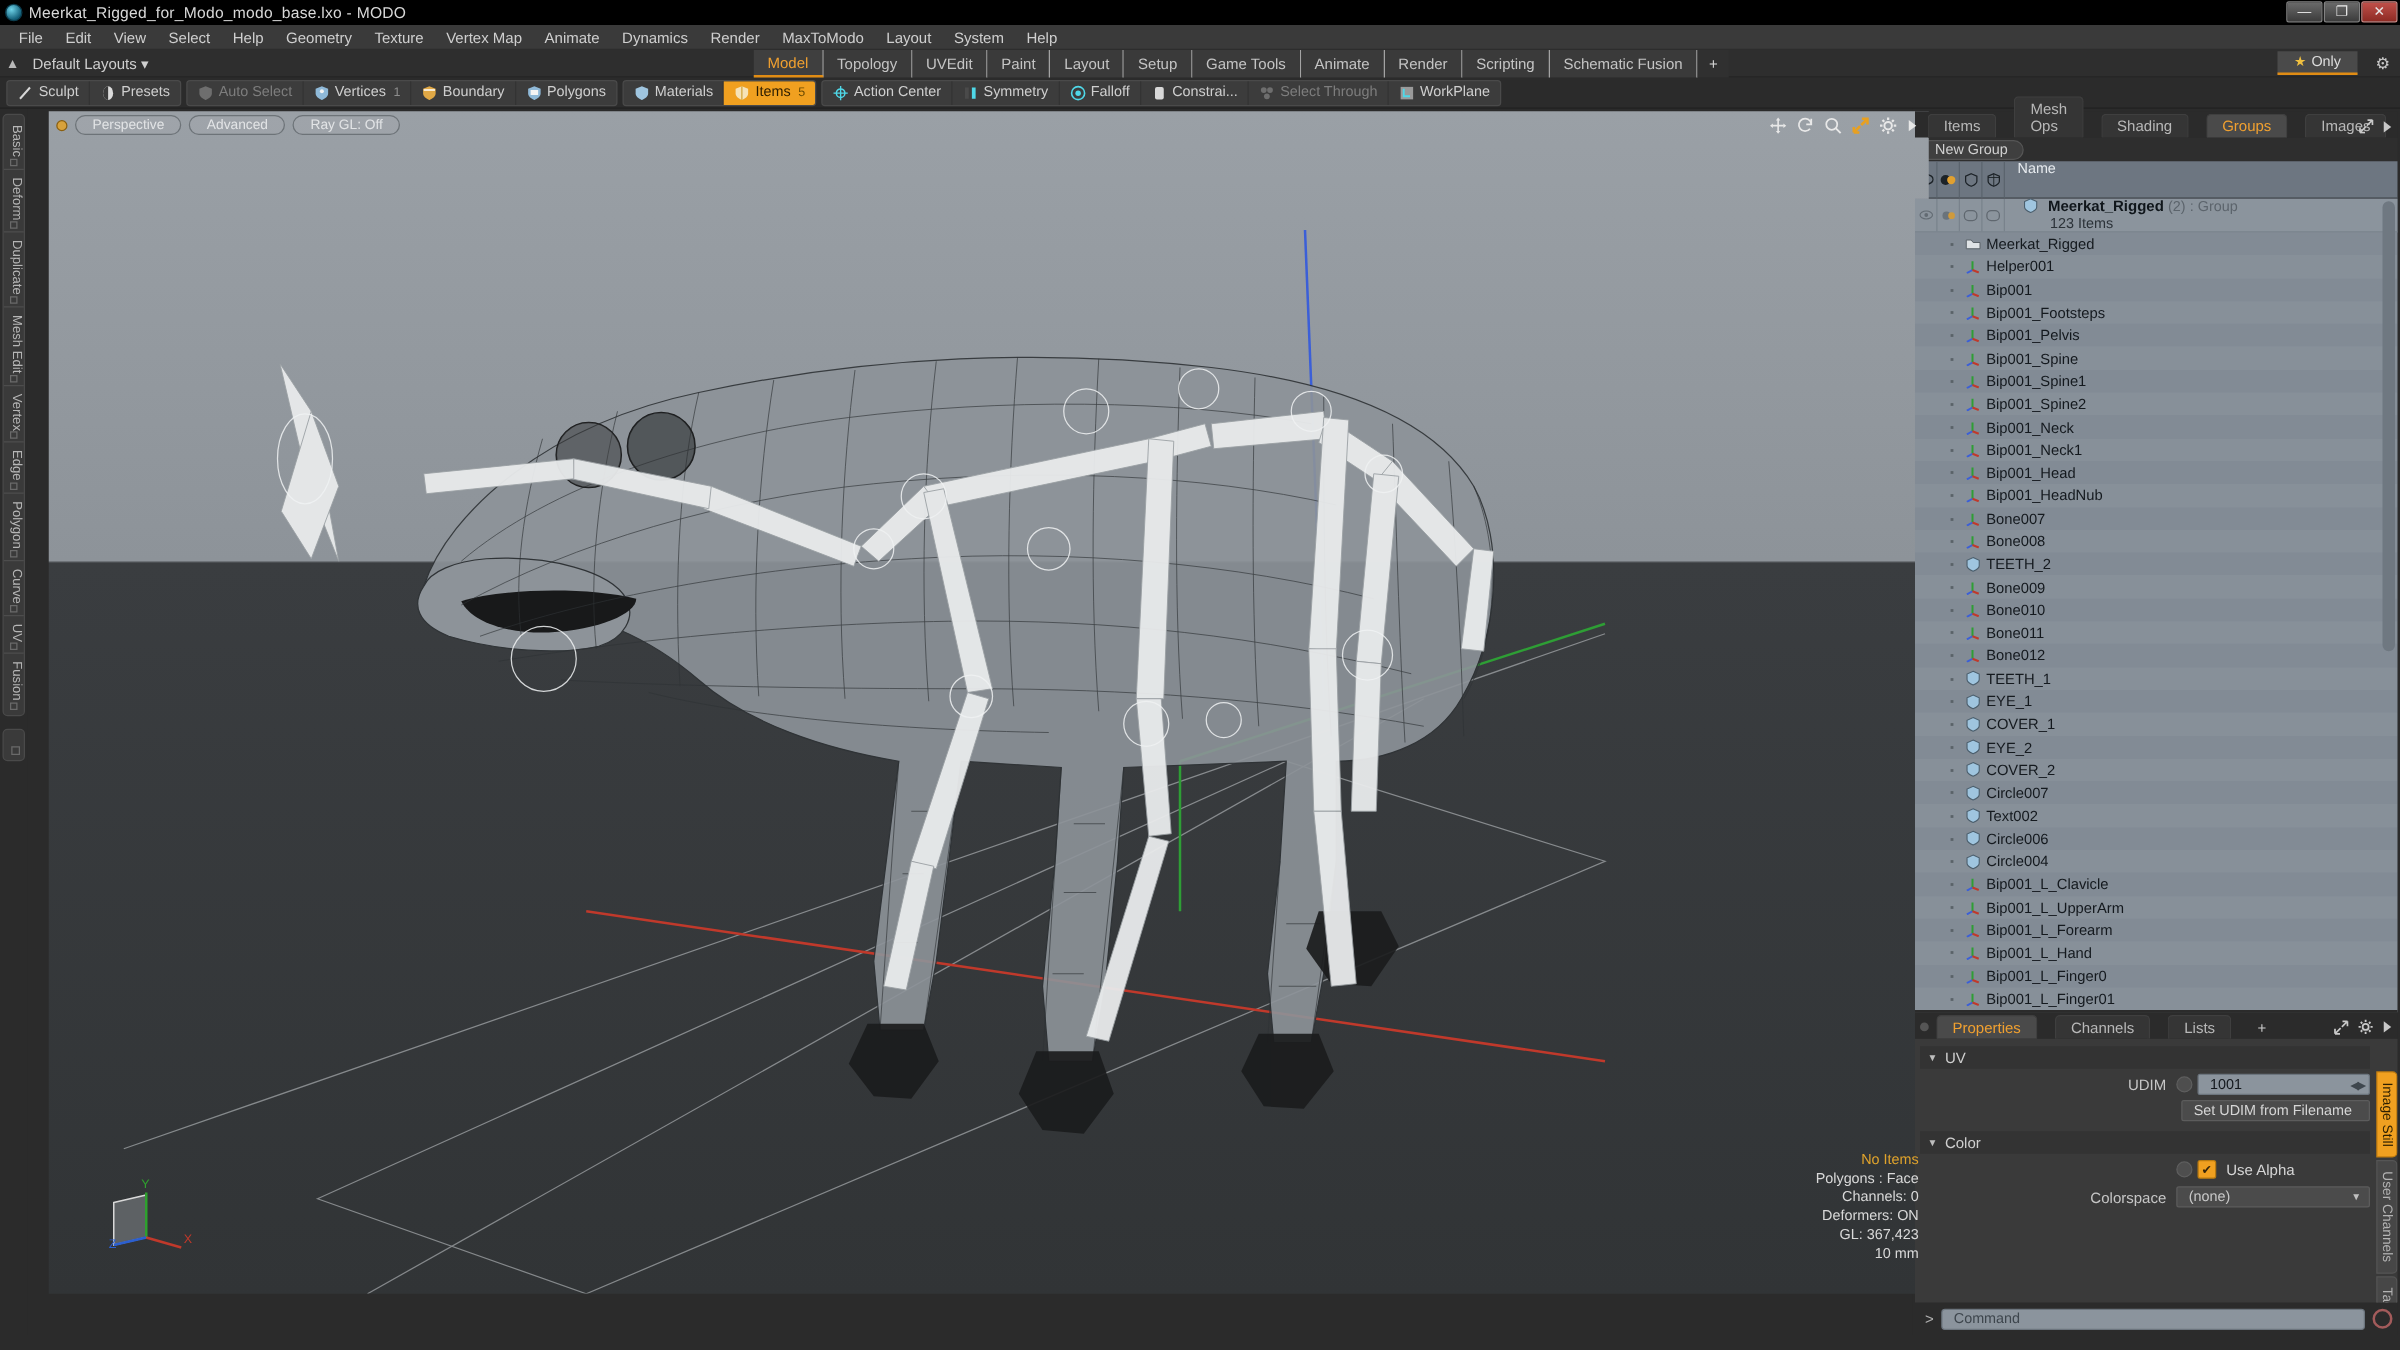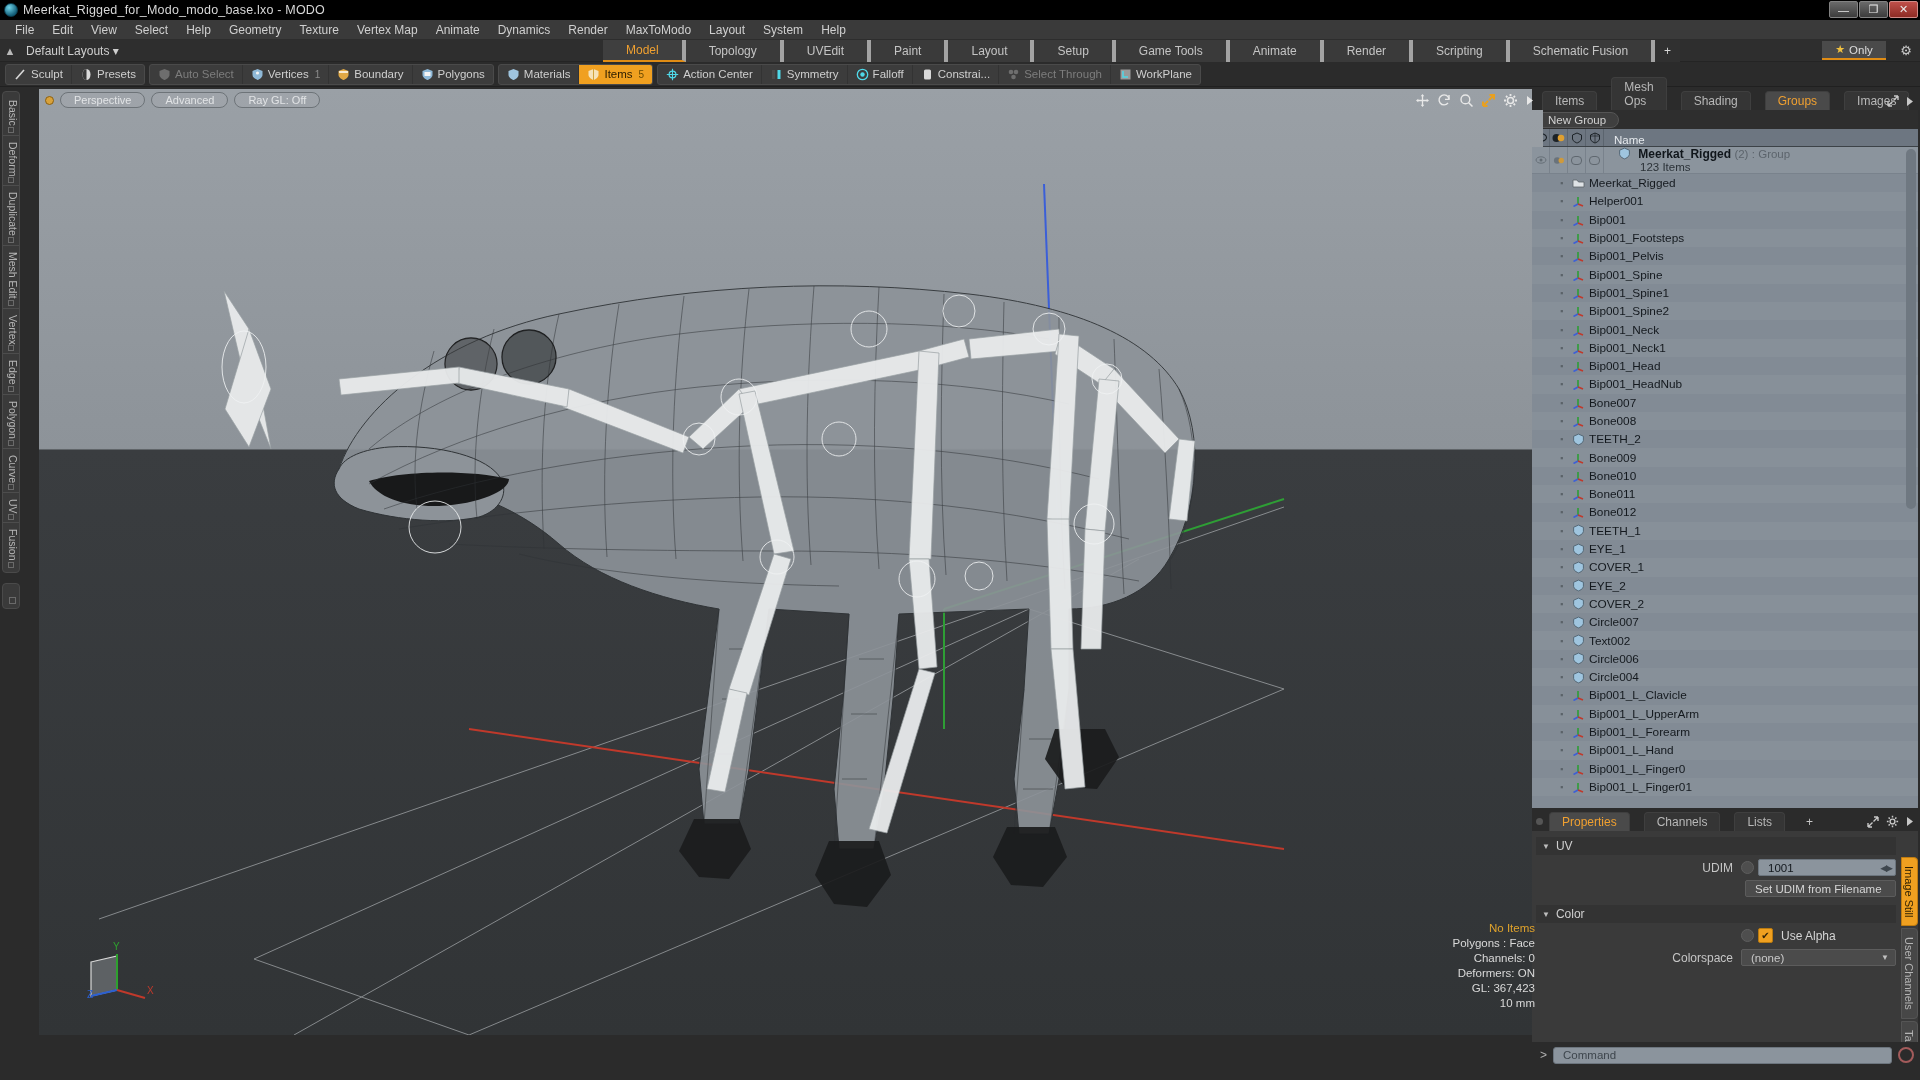--- a/index.html
+++ b/index.html
@@ -24,22 +24,22 @@
   #menubar { height:20px; background:#3a3a3a; display:flex; align-items:center;
       padding-left:6px; border-bottom:1px solid #2d2d2d; }
   #menubar .mi { padding:2px 9px; font-size:12px; color:#cfcfcf; }
 
   
   #layoutbar { height:22px; background:#2e2e2e; display:flex; align-items:center;
       position:relative; border-bottom:1px solid #242424; }
   #layoutbar .lo-home { width:20px; text-align:center; color:#b9b9b9; font-size:11px; }
   #layoutbar .lo-label { padding:0 6px; font-size:12px; color:#cfcfcf; }
   #modetabs { position:absolute; left:603px; top:0; display:flex; height:22px; }
-  #modetabs .mt { padding:2px 23px; font-size:12px; color:#c4c4c4; background:#3a3a3a;
-      border-right:4px solid #a3a3a3; display:flex; align-items:center; }
+  #modetabs .mt { padding:2px 11px; font-size:12px; color:#c4c4c4; background:#3a3a3a;
+      border-right:1px solid #a3a3a3; display:flex; align-items:center; }
   #modetabs .mt.active { color:#f0a030; border-bottom:2px solid #e08c14; background:#3f3f3f; }
   #modetabs .mt.plus { color:#d8d8d8; background:#303030; border-right:none; padding:2px 9px;}
   #layoutbar .only { position:absolute; right:34px; top:1px; width:64px; height:19px;
       background:#4a4a4a; border-bottom:2px solid #e08c14; display:flex;
       align-items:center; justify-content:center; gap:4px; font-size:11.5px; color:#ddd;}
   #layoutbar .only .star { color:#f0c040; font-size:11px;}
   #layoutbar .gear { position:absolute; right:8px; top:3px; color:#c8c8c8; font-size:13px;}
 
   
   #toolbar { height:25px; background:#2b2b2b; display:flex; align-items:center;
@@ -104,21 +104,21 @@
       border:1px solid #3f3f3f; border-bottom:none; border-radius:4px 4px 0 0; margin-right:14px;}
   .ptab.active { color:#f0a030; background:#4a4a4a; }
   .ptab.plus{padding:2px 7px;background:transparent;border:none;color:#c8c8c8;}
   .ptabs .rt{position:absolute;right:4px;bottom:3px;display:flex;gap:7px;align-items:center;}
 
   #grouprow { height:19px; background:#2e2e2e; display:flex; align-items:center;
       padding-left:3px;}
   .gpill{background:#3f3f3f;border:1px solid #555;border-radius:9px;padding:1px 12px;
       font-size:11.5px;color:#d0d0d0;}
 
-  #listhead { height:18px; background:#6d7681; display:flex; align-items:flex-end;
+  #listhead { height:30px; background:#6d7681; display:flex; align-items:flex-start;
       border-bottom:1px solid #3c4247; font-size:11.5px; color:#1c2227;}
   #listhead .col{width:18px;display:flex;align-items:center;justify-content:center;
       border-right:1px solid #5b646e;height:100%;}
   #listhead .namecol{padding-left:10px;color:#e6eaee;}
 
   #itemlist { flex:1; background:#828b95; overflow:hidden; position:relative;
       border-bottom:2px solid #2b2b2b;}
   .grouprow2{height:27px;background:#8b949d;display:flex;align-items:center;
       border-bottom:1px solid #79828c;}
   .grouprow2 .col{width:18px;display:flex;align-items:center;justify-content:center;

